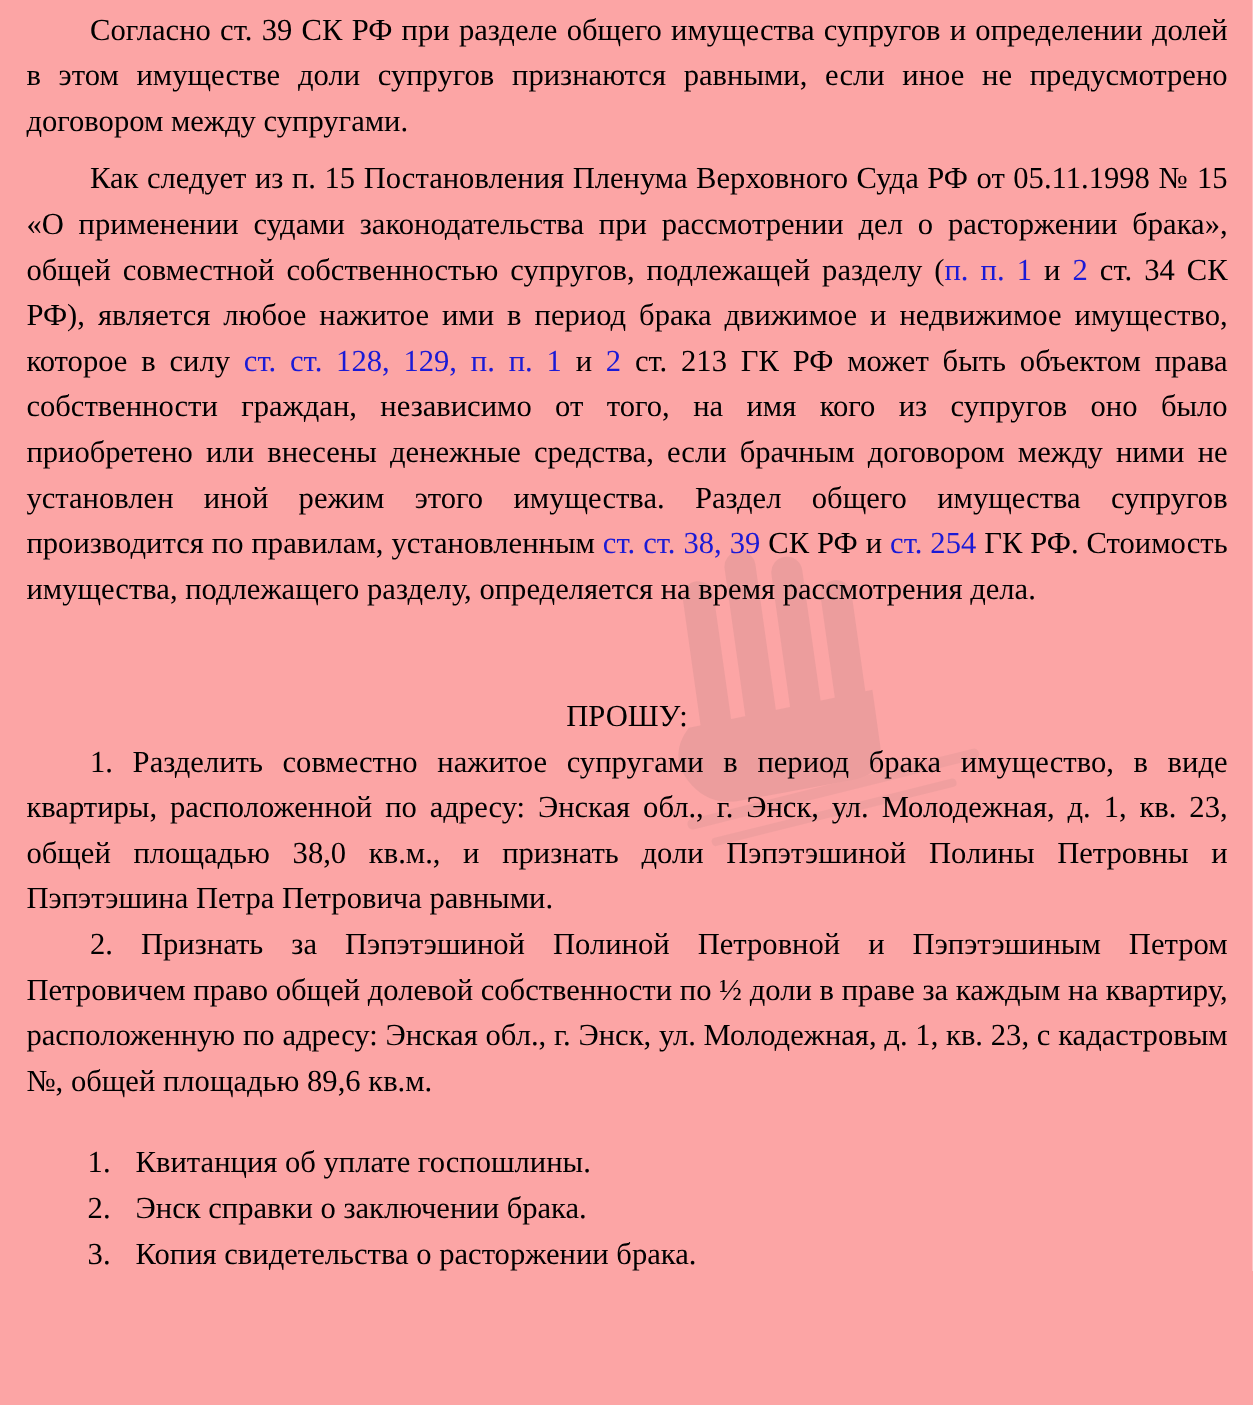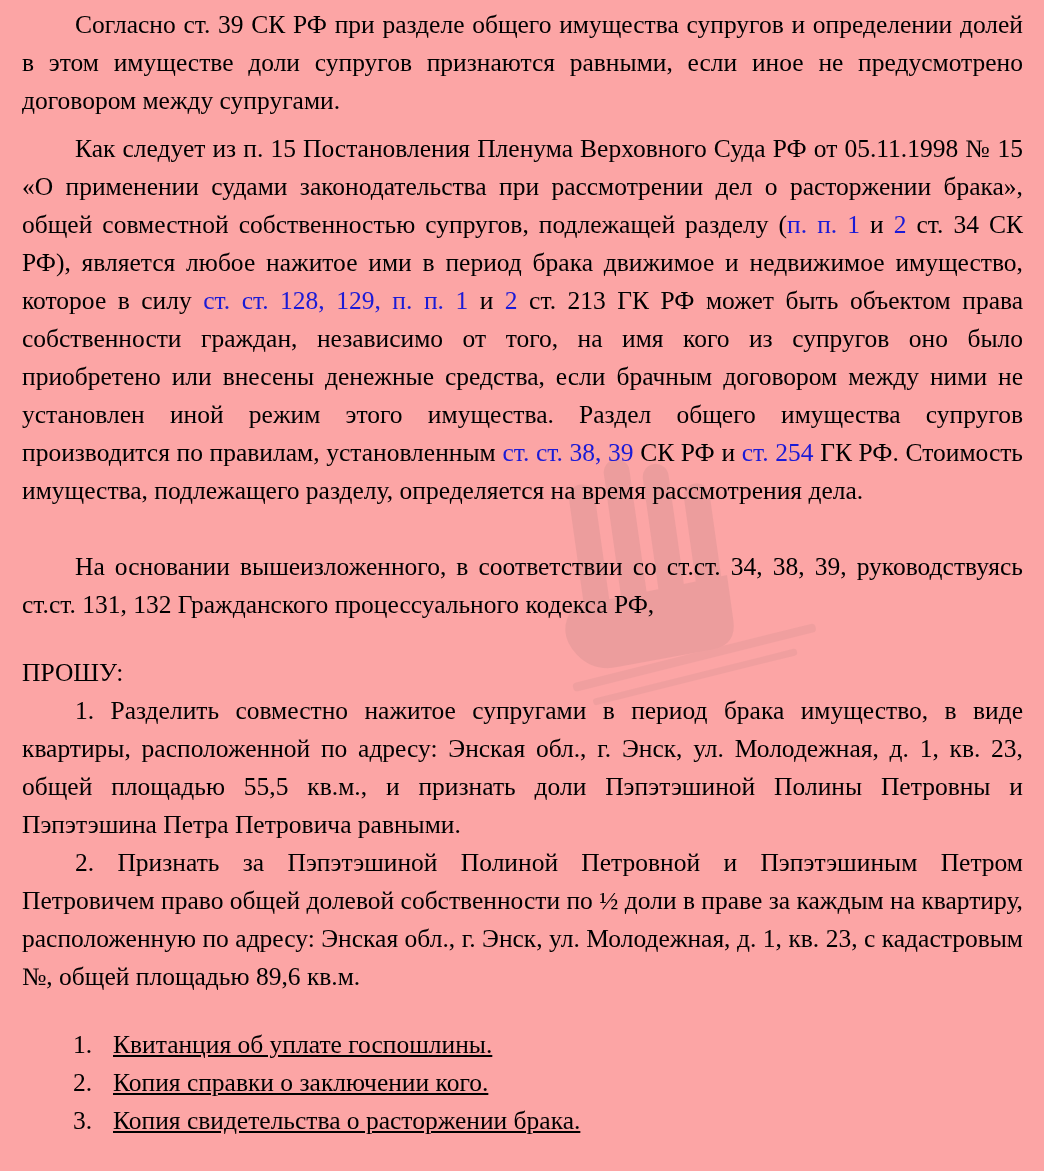--- a/index.html
+++ b/index.html
@@ -56,21 +56,21 @@
 
   .gap-sm { height: 10px; }
   .gap-md { height: 30px; }
   .gap-lg { height: 38px; }
 
   
   .center-head {
     margin: 0;
     font-size: 25.5px;
     line-height: 38px;
-    text-align: left;
+    text-align: center;
     text-indent: 0;
   }
 
   
   .app-title {
     margin: 0;
     font-size: 25.5px;
     line-height: 38px;
     padding-left: 51px;
   }
@@ -86,21 +86,21 @@
     padding-left: 91px;
     text-align: justify;
   }
   ol.app-list li .num {
     position: absolute;
     left: 51px;
     top: 0;
     width: 30px;
     text-align: left;
   }
-  ol.app-list li .txt { display: block; text-decoration: underline; }
+  ol.app-list li .txt { display: block; }
 </style>
 </head>
 <body>
 
 <div class="page">
 
   <div class="watermark">
     <svg viewBox="0 0 300 260" xmlns="http://www.w3.org/2000/svg" aria-hidden="true">
       <g fill="#555555">
         <rect x="40" y="30" width="26" height="170" rx="13"></rect>
@@ -119,39 +119,38 @@
   <div class="content layer">
 
     <p class="para">Согласно ст. 39 СК РФ при разделе общего имущества супругов и определении долей в этом имуществе доли супругов признаются равными, если иное не предусмотрено договором между супругами.</p>
 
     <div class="gap-sm"></div>
 
     <p class="para"><span>Как следует из п. 15 Постановления Пленума Верховного Суда РФ от 05.11.1998 № 15 «О применении судами законодательства при рассмотрении дел о расторжении брака», общей совместной собственностью супругов, подлежащей разделу (</span><span class="lnk">п. п. 1</span><span> и </span><span class="lnk">2</span><span> ст. 34 СК РФ), является любое нажитое ими в период брака движимое и недвижимое имущество, которое в силу </span><span class="lnk">ст. ст. 128, 129, п. п. 1</span><span> и </span><span class="lnk">2</span><span> ст. 213 ГК РФ может быть объектом права собственности граждан, независимо от того, на имя кого из супругов оно было приобретено или внесены денежные средства, если брачным договором между ними не установлен иной режим этого имущества. Раздел общего имущества супругов производится по правилам, установленным </span><span class="lnk">ст. ст. 38, 39</span><span> СК РФ и </span><span class="lnk">ст. 254</span><span> ГК РФ. Стоимость имущества, подлежащего разделу, определяется на время рассмотрения дела.</span></p>
 
     <div class="gap-lg"></div>
 
-    <p class="para">На основании вышеизложенного, в соответствии со ст.ст. 34, 38, 39, руководствуясь ст.ст. 131, 132 Гражданского процессуального кодекса РФ,</p>
 
     <div class="gap-md"></div>
 
     <p class="center-head">ПРОШУ:</p>
 
-    <p class="para">1. Разделить совместно нажитое супругами в период брака имущество, в виде квартиры, расположенной по адресу: Энская обл., г. Энск, ул. Молодежная, д. 1, кв. 23, общей площадью 55,5 кв.м., и признать доли Пэпэтэшиной Полины Петровны и Пэпэтэшина Петра Петровича равными.</p>
+    <p class="para">1. Разделить совместно нажитое супругами в период брака имущество, в виде квартиры, расположенной по адресу: Энская обл., г. Энск, ул. Молодежная, д. 1, кв. 23, общей площадью 38,0 кв.м., и признать доли Пэпэтэшиной Полины Петровны и Пэпэтэшина Петра Петровича равными.</p>
     <p class="para">2. Признать за Пэпэтэшиной Полиной Петровной и Пэпэтэшиным Петром Петровичем право общей долевой собственности по ½ доли в праве за каждым на квартиру, расположенную по адресу: Энская обл., г. Энск, ул. Молодежная, д. 1, кв. 23, с кадастровым №, общей площадью 89,6 кв.м.</p>
 
     <div class="gap-md"></div>
 
     <ol class="app-list">
       <li>
         <span class="num">1.</span>
         <span class="txt">Квитанция об уплате госпошлины.</span>
       </li>
       <li>
         <span class="num">2.</span>
-        <span class="txt">Копия справки о заключении кого.</span>
+        <span class="txt">Энск справки о заключении брака.</span>
       </li>
       <li>
         <span class="num">3.</span>
         <span class="txt">Копия свидетельства о расторжении брака.</span>
       </li>
 
     </ol>
 
   </div>
 </div>

